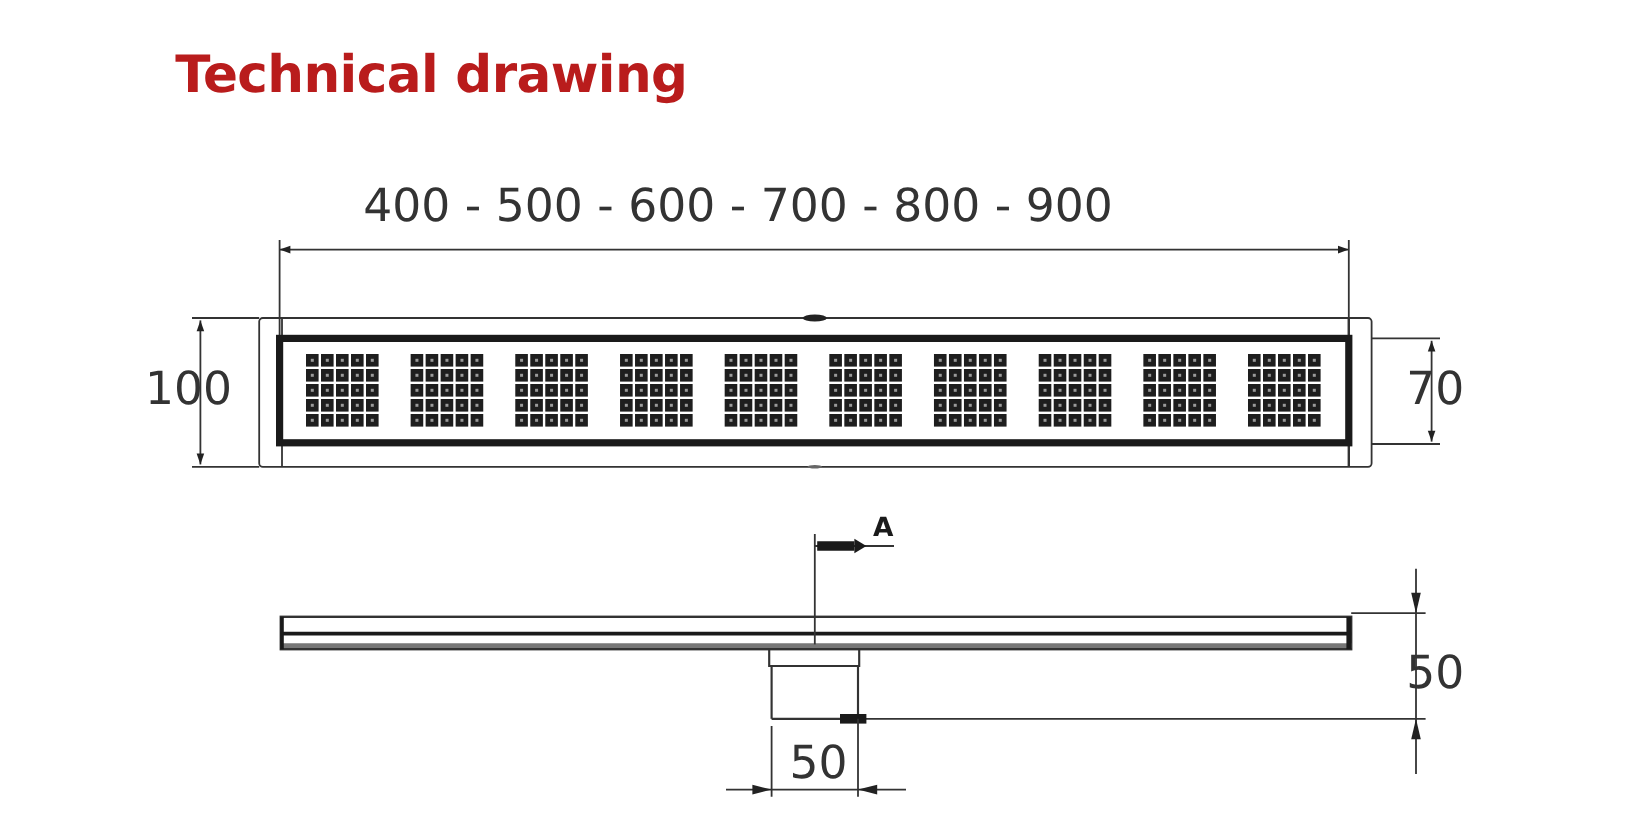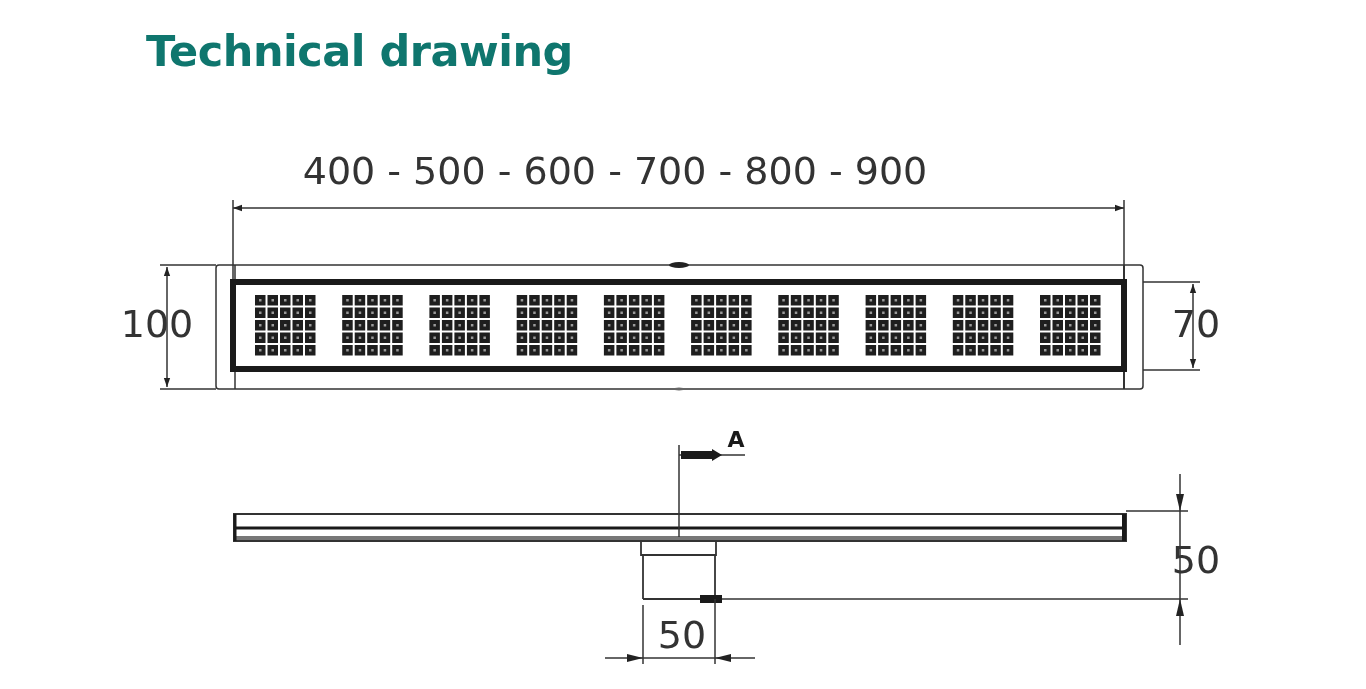--- a/index.html
+++ b/index.html
@@ -1,20 +1,20 @@
 <!DOCTYPE html>
 <html><head>
   <meta charset="utf-8">
   <style>
     html, body { margin: 0; padding: 0; background: #ffffff; }
     body { width: 1366px; height: 689px; position: relative; overflow: hidden; font-family: "Liberation Sans", sans-serif; }
     .title {
-      position: absolute; left: 146px; top: 26px;
+      position: absolute; left: 146px; top: 38px;
       font-family: "DejaVu Sans", sans-serif; font-weight: bold;
-      font-size: 43px; color: #0f766e; letter-spacing: -0.5px; margin: 0;
+      font-size: 43px; color: #b91c1c; letter-spacing: -0.5px; margin: 0;
     }
     svg.drawing { position: absolute; left: 0; top: 0; }
     .dimtext { font-family: "DejaVu Sans", sans-serif; fill: #333333; }
   </style>
 </head>
 <body>
 
 <h1 class="title">Technical drawing</h1>
 
 <svg class="drawing" width="1366" height="689" viewBox="0 0 1366 689" xmlns="http://www.w3.org/2000/svg">

